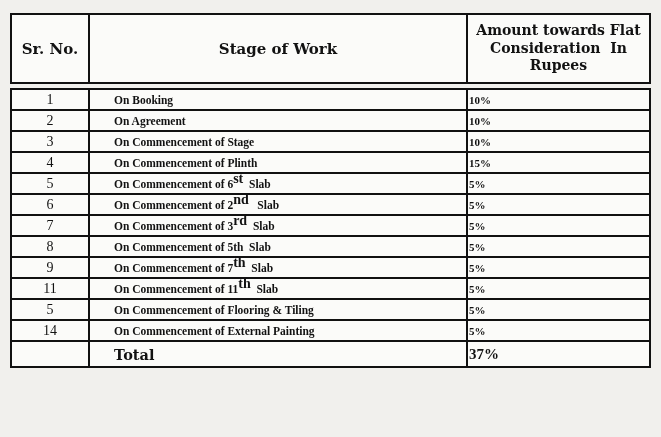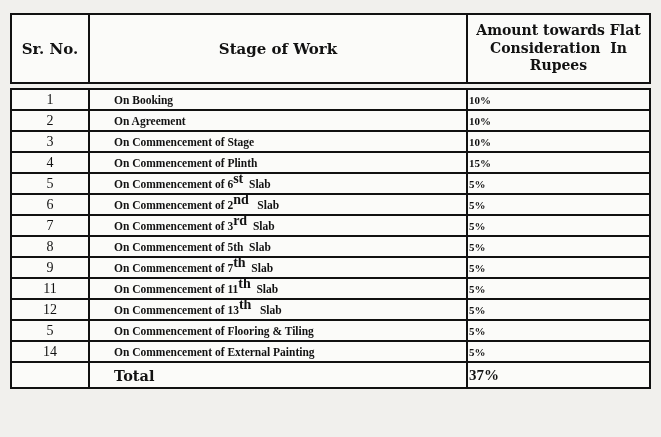--- a/index.html
+++ b/index.html
@@ -154,25 +154,20 @@
       <td class="amt">5%</td>
     </tr>
 
 
     <tr>
       <td class="sr">11</td>
       <td class="stage"><span>On Commencement of 11</span><sup>th</sup><span>  Slab</span></td>
       <td class="amt">5%</td>
     </tr>
 
-    <tr>
-      <td class="sr">12</td>
-      <td class="stage"><span>On Commencement of 13</span><sup>th</sup><span>   Slab</span></td>
-      <td class="amt">5%</td>
-    </tr>
 
     <tr>
       <td class="sr">5</td>
       <td class="stage"><span>On Commencement of Flooring &amp; Tiling</span><sup></sup><span></span></td>
       <td class="amt">5%</td>
     </tr>
 
     <tr>
       <td class="sr">14</td>
       <td class="stage"><span>On Commencement of External Painting</span><sup></sup><span></span></td>

